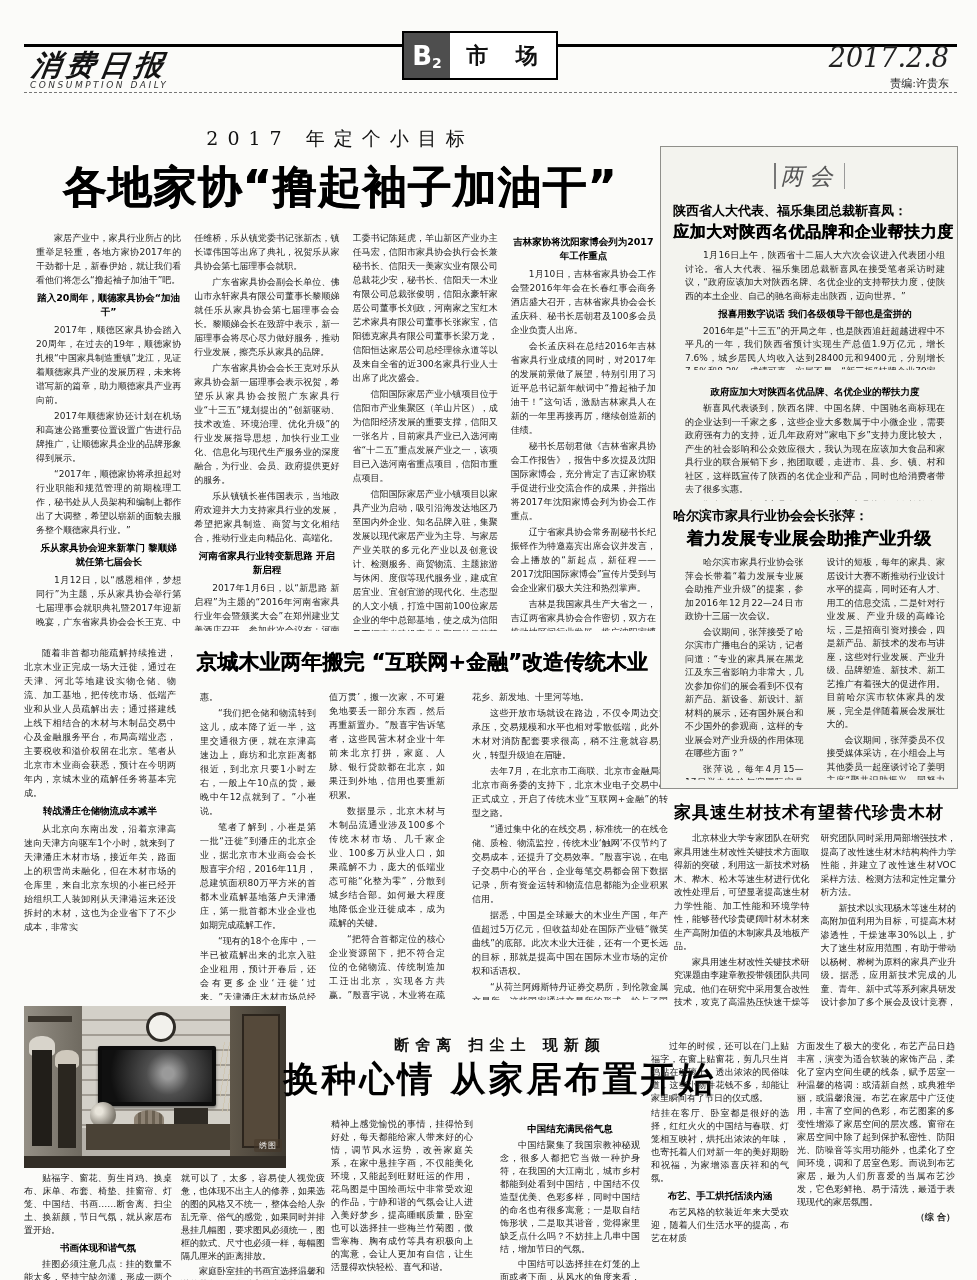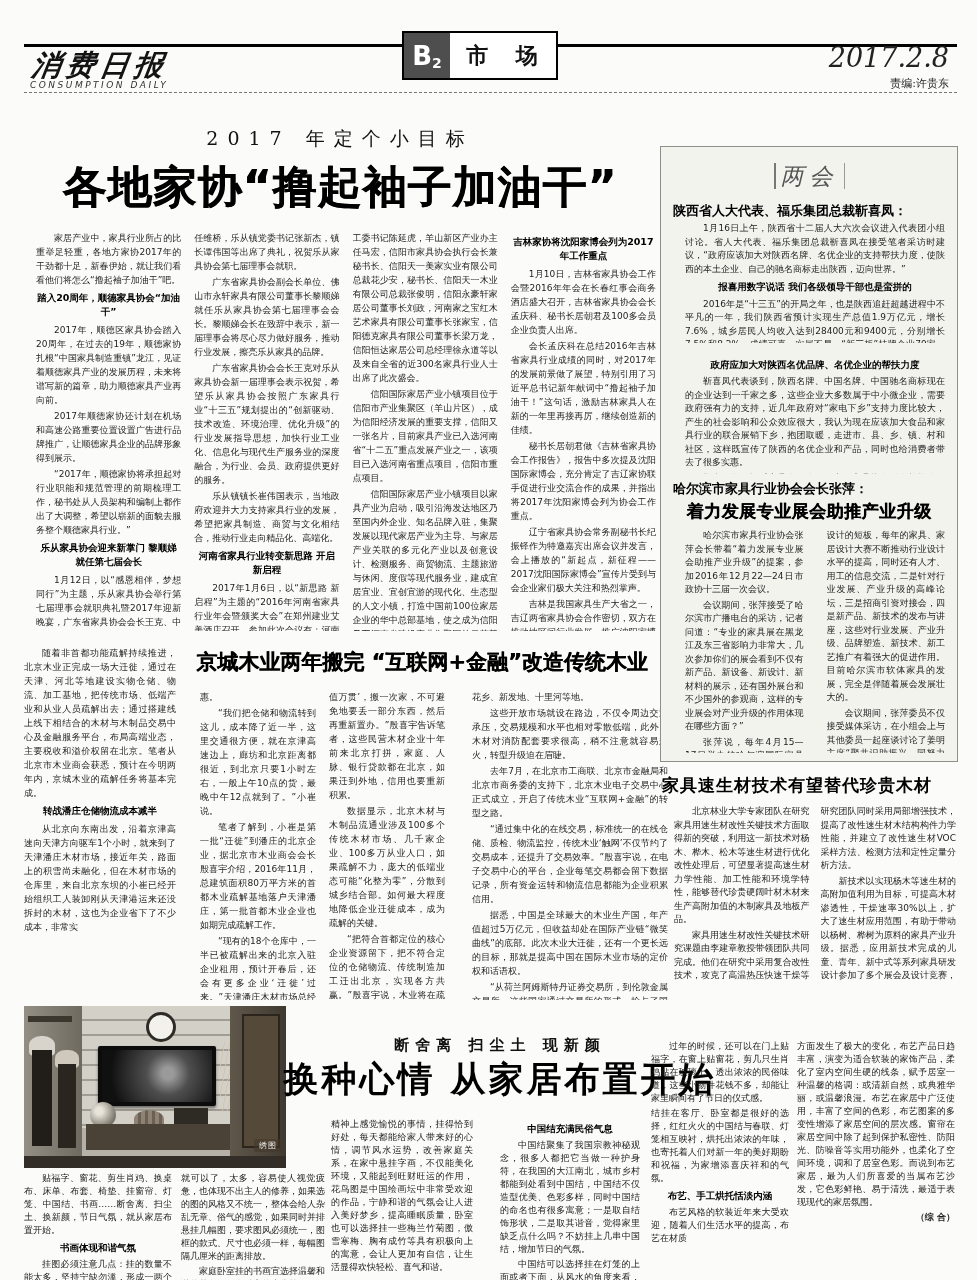--- a/index.html
+++ b/index.html
@@ -53,21 +53,21 @@
   #sessions-logo span{border-left:2px solid #777;border-right:1px solid #999;padding:0 5px;margin:0 2px;}
   .sb-kicker{font-size:13px;font-weight:bold;color:#000;margin:6px 0 2px 0;}
   .sb-head{text-align:center;font-size:16px;font-weight:900;color:#000;letter-spacing:0.5px;
       margin:2px 0 6px 0;text-shadow:0.4px 0 #000;white-space:nowrap;}
   .sb-head.h2{font-size:17px;}
   .sb-cols{gap:11px;}
   .sb-cols .col{flex:1;line-height:13.5px;}
   #shaanxi-cols{height:252px;flex-direction:column;}
   #harbin-cols{height:224px;gap:23px;}
   #timber{margin-top:12px;padding:0 2px;}
-  #timber-head{font-size:17px;font-weight:bold;color:#000;letter-spacing:1px;
+  #timber-head{text-align:center;font-size:17px;font-weight:bold;color:#000;letter-spacing:1px;
       margin:4px 0 8px 0;white-space:nowrap;}
   #timber-cols{height:178px;}
   
   #photo{left:24px;top:1006px;width:262px;height:162px;background:#b5b1a9;overflow:hidden;}
   .ph{position:absolute;}
   #ph-left{left:0;top:0;width:58px;height:152px;background:linear-gradient(90deg,#948f85,#6f6a60);}
   #ph-shelf{left:4px;top:10px;width:44px;height:6px;background:#3b362e;}
   #ph-ped1{left:8px;top:44px;width:20px;height:96px;background:#211e19;}
   #ph-ped1t{left:5px;top:30px;width:26px;height:20px;background:#d8d4cb;border-radius:45% 45% 20% 20%;}
   #ph-ped2{left:34px;top:58px;width:18px;height:84px;background:#2a261f;}
@@ -194,20 +194,21 @@
         <p class="para">据悉，中国是全球最大的木业生产国，年产值超过5万亿元，但收益却处在国际产业链“微笑曲线”的底部。此次木业大迁徙，还有一个更长远的目标，那就是提高中国在国际木业市场的定价权和话语权。</p>
         <p class="para">“从荷兰阿姆斯特丹证券交易所，到伦敦金属交易所，这些国家通过交易所的形式，抢占了国际交易话语权和定价权的先机。”殷喜宇说，北京木业电子交易中心已瞄准国际木业定价中心的发展目标。</p>
       </div>
   </div>
 </div>
 
 <div class="abs" id="sidebar">
   <div id="sbox">
     <div id="sessions-logo"><span>两会</span></div>
     <div class="sb-kicker">陕西省人大代表、福乐集团总裁靳喜凤：</div>
+    <div class="sb-head">应加大对陕西名优品牌和企业帮扶力度</div>
     <div class="cols sb-cols" id="shaanxi-cols">
       <div class="col">
           <p class="para">1月16日上午，陕西省十二届人大六次会议进入代表团小组讨论。省人大代表、福乐集团总裁靳喜凤在接受笔者采访时建议，“政府应该加大对陕西名牌、名优企业的支持帮扶力度，使陕西的本土企业、自己的驰名商标走出陕西，迈向世界。”</p>
           <div class="sub">报喜用数字说话 我们各级领导干部也是蛮拼的</div>
           <p class="para">2016年是“十三五”的开局之年，也是陕西追赶超越进程中不平凡的一年，我们陕西省预计实现生产总值1.9万亿元，增长7.6%，城乡居民人均收入达到28400元和9400元，分别增长7.5%和8.2%，成绩可喜，实属不易，“新三板”挂牌企业79家，陕西股权交易中心新增挂牌企业640家，靳喜凤代表说，这些数字无不体现了政府对企业的支持与帮助。</p>
         </div>
       <div class="col">
           <div class="sub">政府应加大对陕西名优品牌、名优企业的帮扶力度</div>
           <p class="para">靳喜凤代表谈到，陕西名牌、中国名牌、中国驰名商标现在的企业达到一千家之多，这些企业大多数属于中小微企业，需要政府强有力的支持，近几年政府对“家电下乡”支持力度比较大，产生的社会影响和公众效应很大，我认为现在应该加大食品和家具行业的联合展销下乡，抱团取暖，走进市、县、乡、镇、村和社区，这样既宣传了陕西的名优企业和产品，同时也给消费者带去了很多实惠。</p>
           <p class="para">靳喜凤说，福乐家具有限公司是中国家具协会副会长单位，也是陕西驰名商标，我个人也是陕西省家具协会会长，我认为，家具行业要做好供给侧，把更好更亮的产品服务于消费者。</p>

